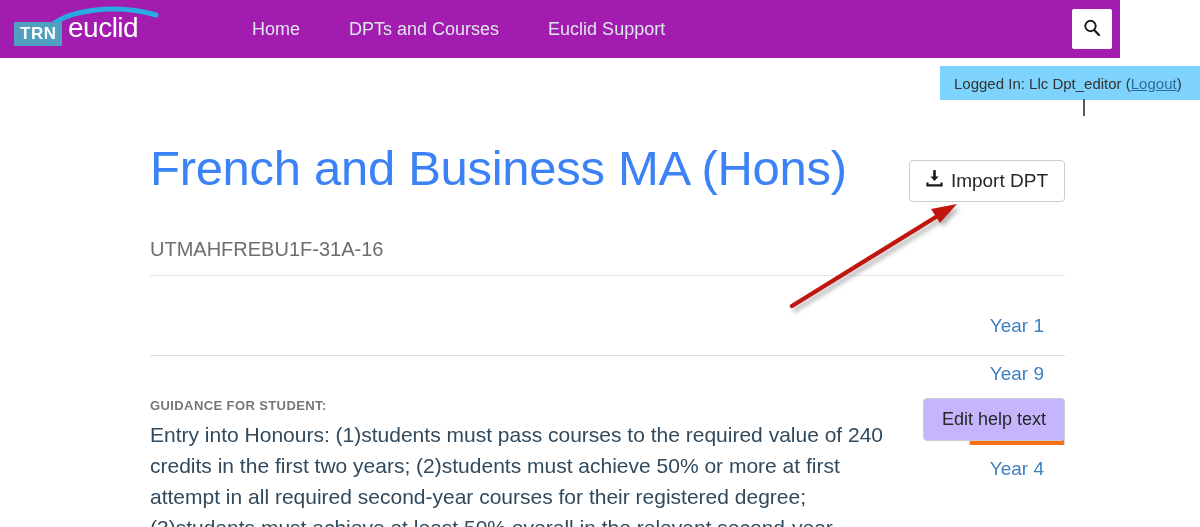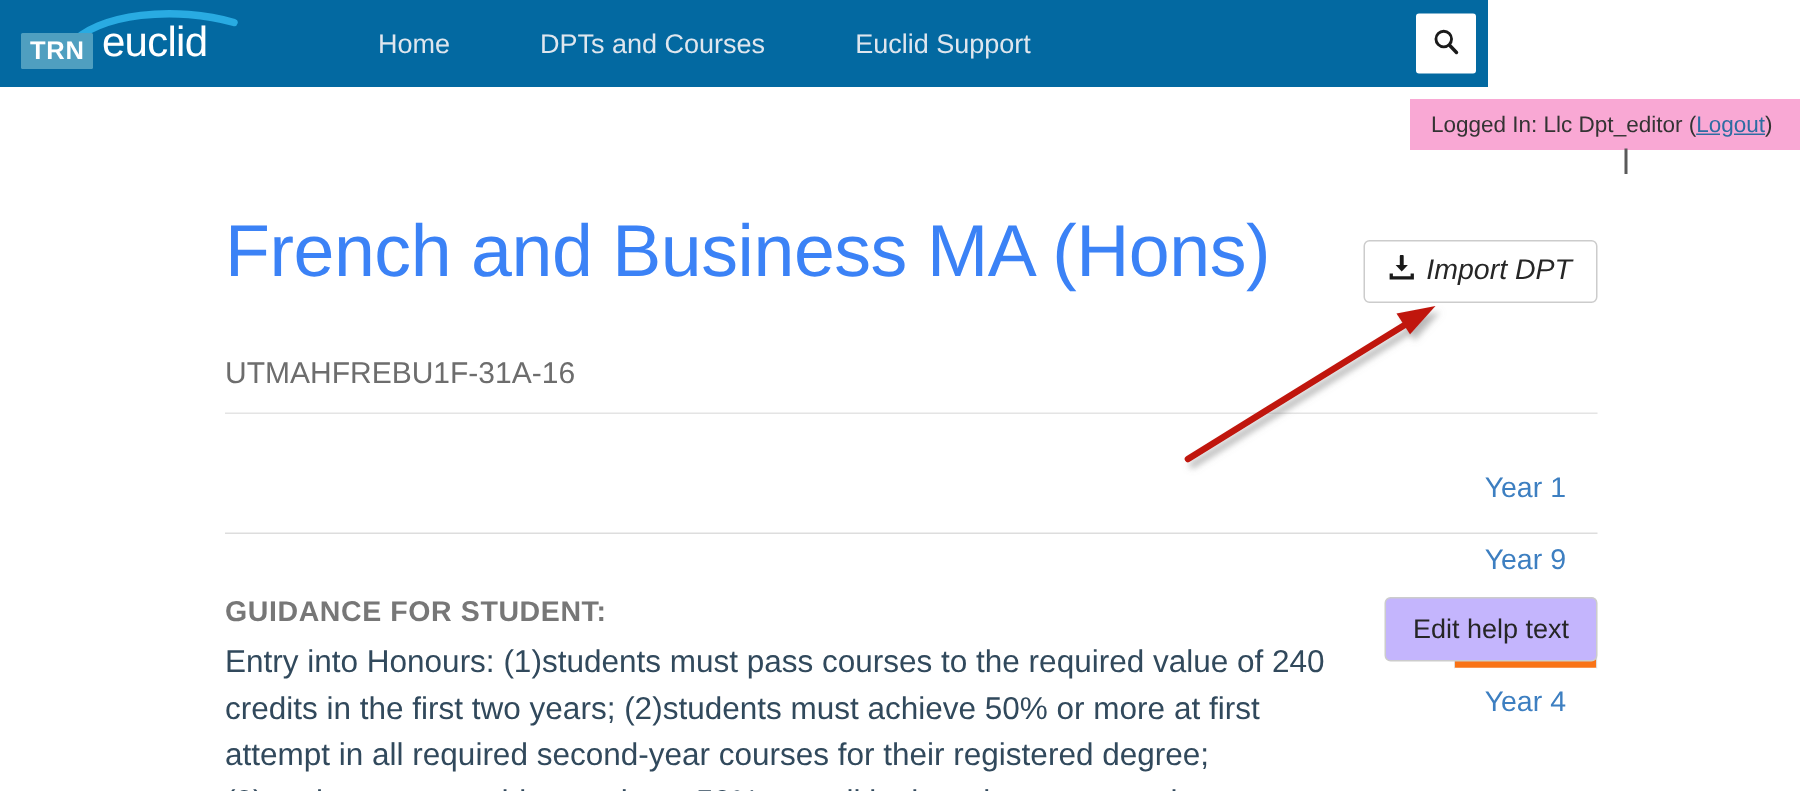--- a/index.html
+++ b/index.html
@@ -9,22 +9,22 @@
     width: 1200px; height: 527px;
     overflow: hidden;
     background: #ffffff;
     font-family: "Liberation Sans", sans-serif;
   }
 
   
   .navbar {
     position: absolute;
     top: 0; left: 0;
-    width: 992px; height: 58px;
-    background: #0369a1;
+    width: 1120px; height: 58px;
+    background: #a21caf;
     display: flex;
     align-items: center;
   }
   .brand {
     position: absolute;
     left: 8px; top: 6px;
     width: 160px; height: 46px;
   }
   .brand-arc {
     position: absolute;
@@ -52,21 +52,21 @@
     line-height: 1;
     letter-spacing: -0.5px;
   }
 
   .nav-links {
     position: absolute;
     left: 228px; top: 0;
     height: 58px;
     display: flex;
     align-items: center;
-    gap: 12px;
+    gap: 1px;
   }
   .nav-link {
     color: #dfe6ee;
     font-size: 18px;
     text-decoration: none;
     padding: 0 24px;
     line-height: 58px;
     white-space: nowrap;
     cursor: pointer;
   }
@@ -83,21 +83,21 @@
     justify-content: center;
     cursor: pointer;
     padding: 0;
   }
 
   
   .loginbar {
     position: absolute;
     left: 940px; top: 66px;
     width: 260px; height: 34px;
-    background: #f9a8d4;
+    background: #7dd3fc;
     display: flex;
     align-items: center;
     justify-content: flex-start;
     padding-left: 14px;
     font-size: 15px;
     color: #333333;
     white-space: nowrap;
     text-align: center;
   }
   .loginbar a {
@@ -142,21 +142,20 @@
     border: 1px solid #cccccc;
     border-radius: 4px;
     padding: 0 16px;
     display: flex;
     align-items: center;
     gap: 8px;
     font-size: 19px;
     color: #262626;
     cursor: pointer;
     font-family: "Liberation Sans", sans-serif;
-    font-style: italic;
   }
 
   .page-code {
     position: absolute;
     left: 0; top: 118px;
     font-size: 20px;
     color: #6d6d6d;
     white-space: nowrap;
   }
 
@@ -198,21 +197,21 @@
     border-bottom-color: #ffffff;
   }
 
   
   .guidance {
     position: absolute;
     left: 0; top: 278px;
     width: 915px;
   }
   .guidance-label {
-    font-size: 19px;
+    font-size: 13px;
     font-weight: bold;
     color: #777777;
     letter-spacing: 0.4px;
     text-transform: uppercase;
     margin-bottom: 6px;
   }
   .guidance-text {
     font-size: 21px;
     color: #31495c;
     line-height: 31px;

